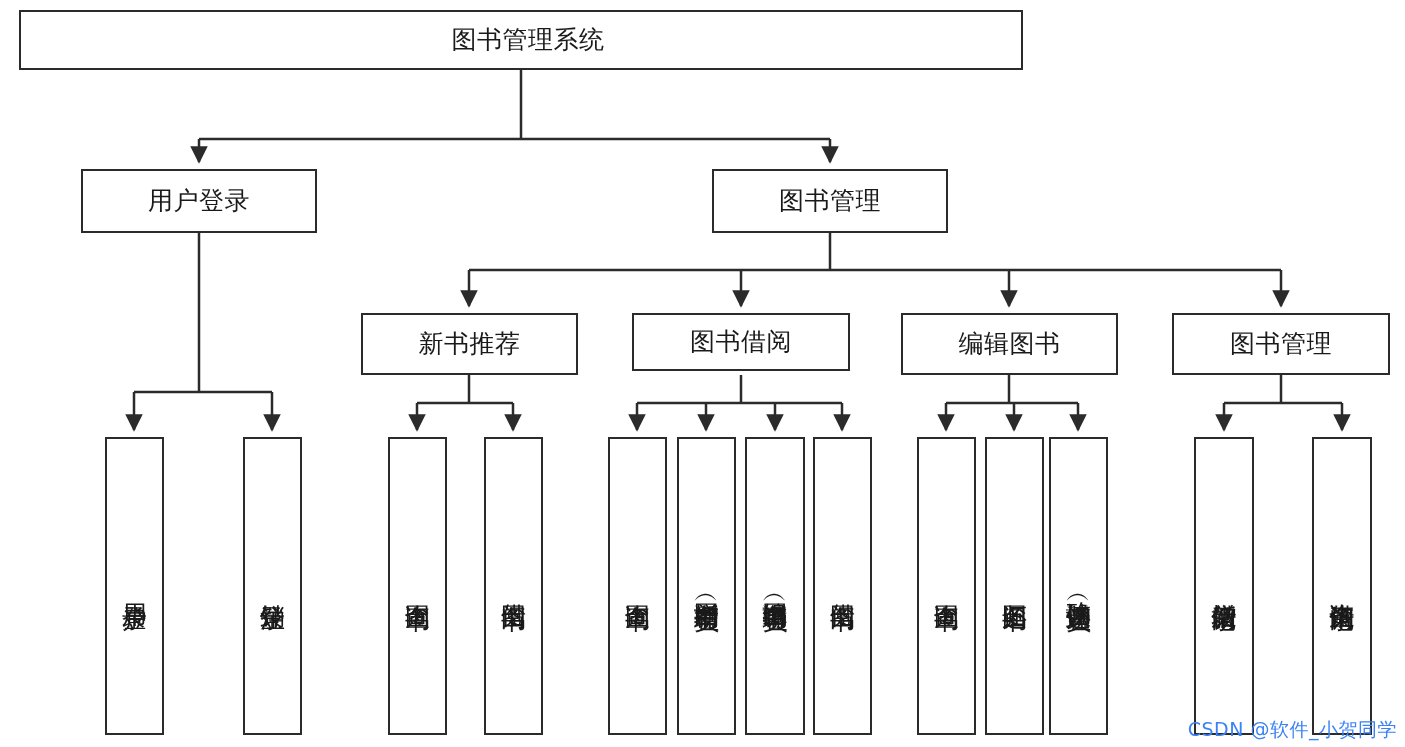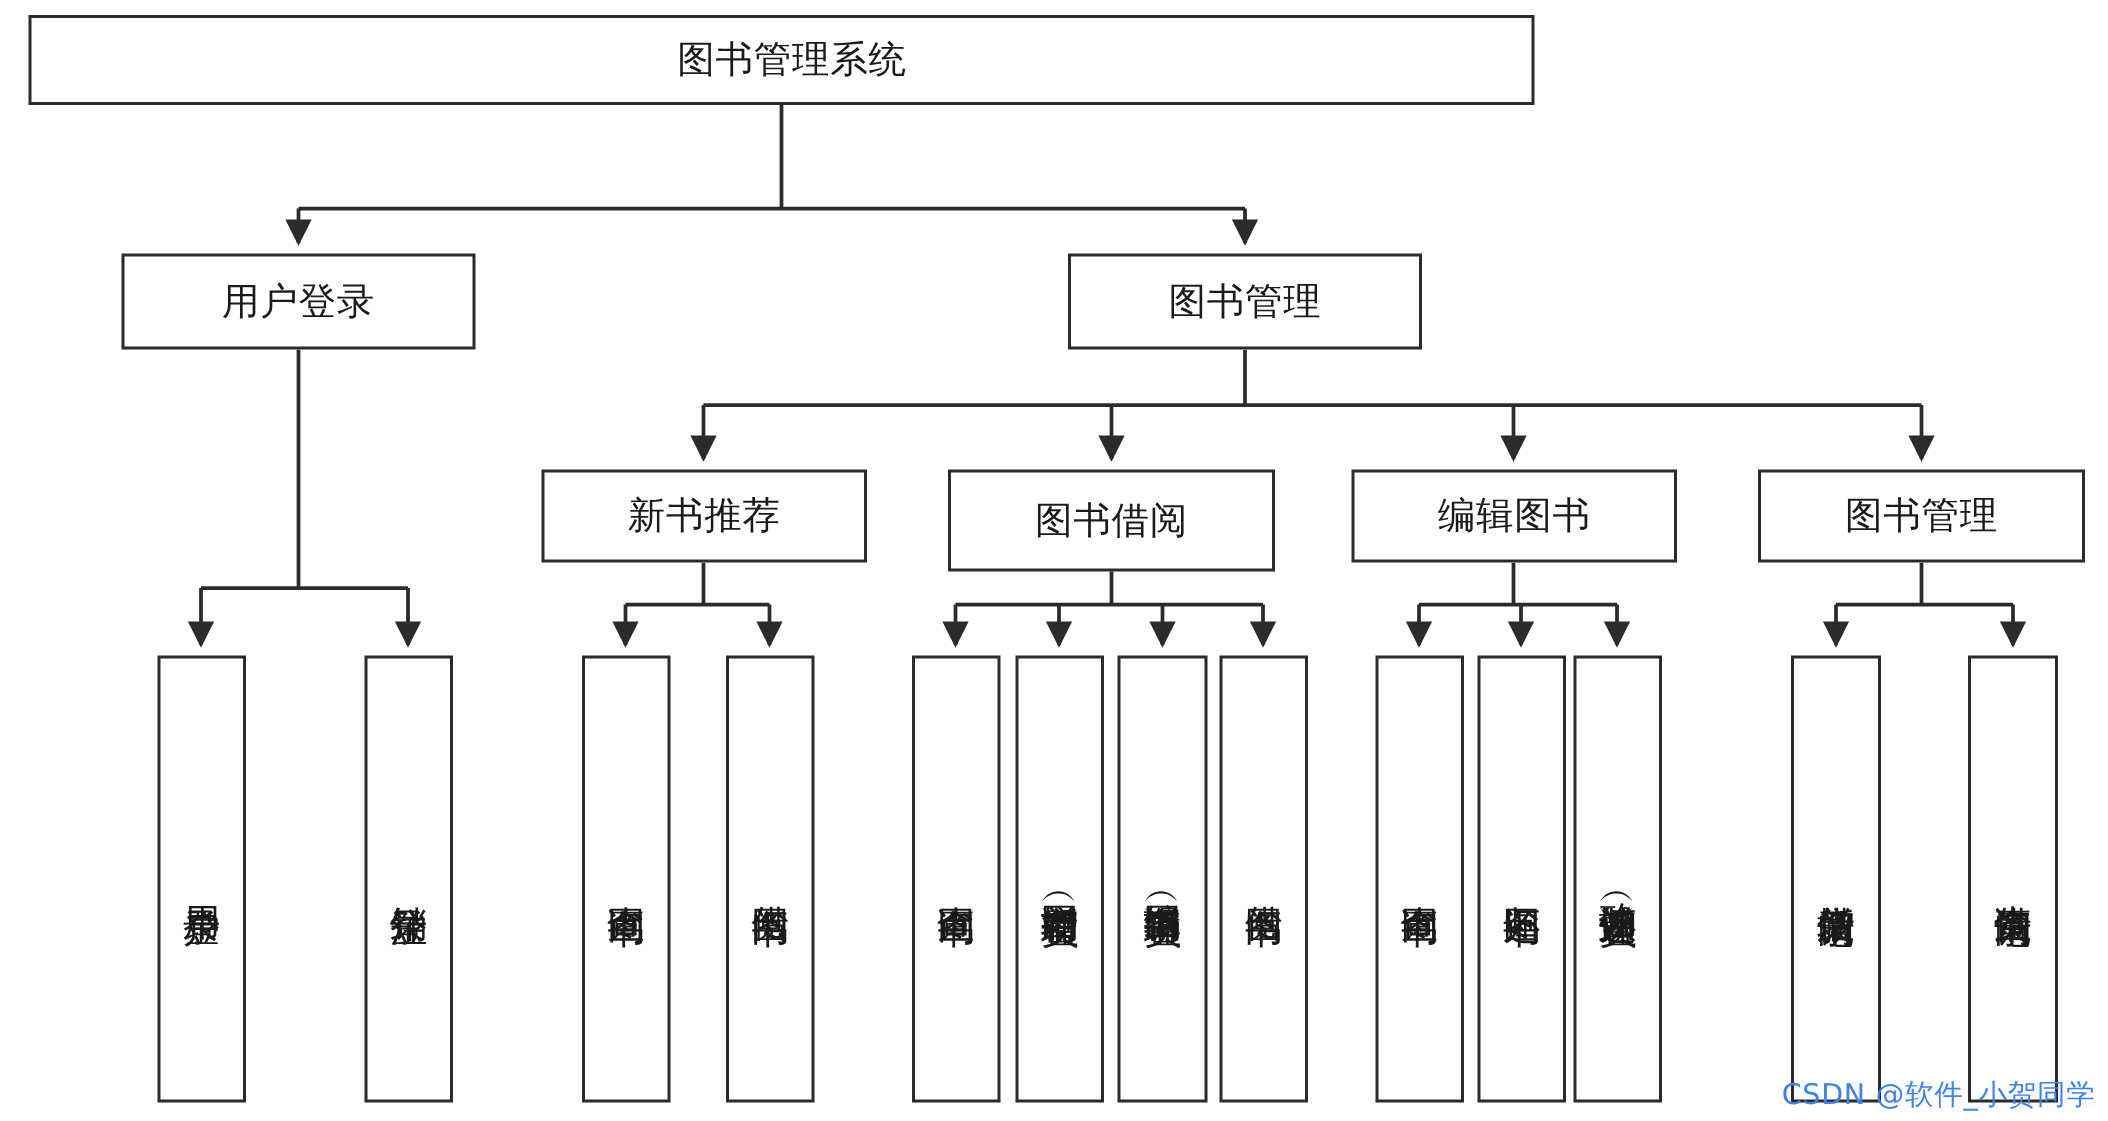--- a/index.html
+++ b/index.html
@@ -131,21 +131,21 @@
   <div class="node horiz" style="left:81px; top:169px; width:236px; height:64px;">
     <span class="node-label">用户登录</span>
   </div>
   <div class="node horiz" style="left:712px; top:169px; width:236px; height:64px;">
     <span class="node-label">图书管理</span>
   </div>
 
   <div class="node horiz" style="left:361px; top:313px; width:217px; height:62px;">
     <span class="node-label">新书推荐</span>
   </div>
-  <div class="node horiz" style="left:632px; top:313px; width:218px; height:68px;">
+  <div class="node horiz" style="left:632px; top:313px; width:218px; height:58px;">
     <span class="node-label">图书借阅</span>
   </div>
   <div class="node horiz" style="left:901px; top:313px; width:217px; height:62px;">
     <span class="node-label">编辑图书</span>
   </div>
   <div class="node horiz" style="left:1172px; top:313px; width:218px; height:62px;">
     <span class="node-label">图书管理</span>
   </div>
 
   <div class="node vert" style="left:105px; top:437px; width:59px; height:298px;">

